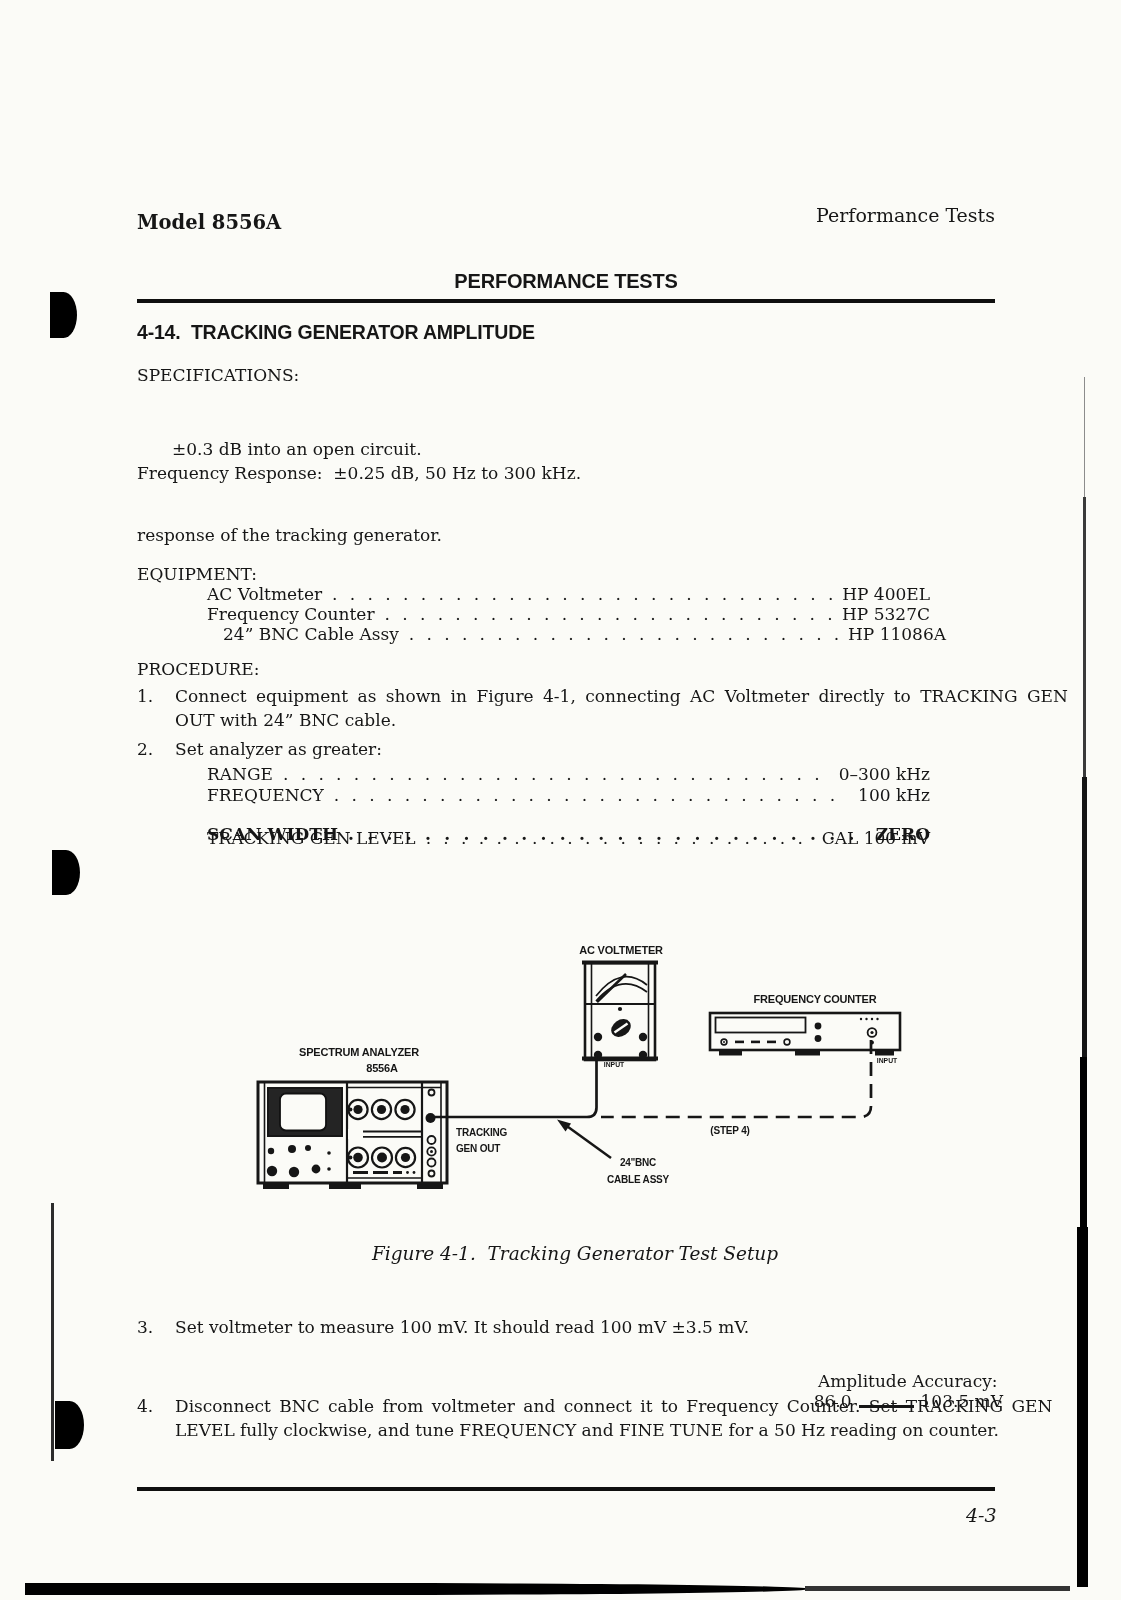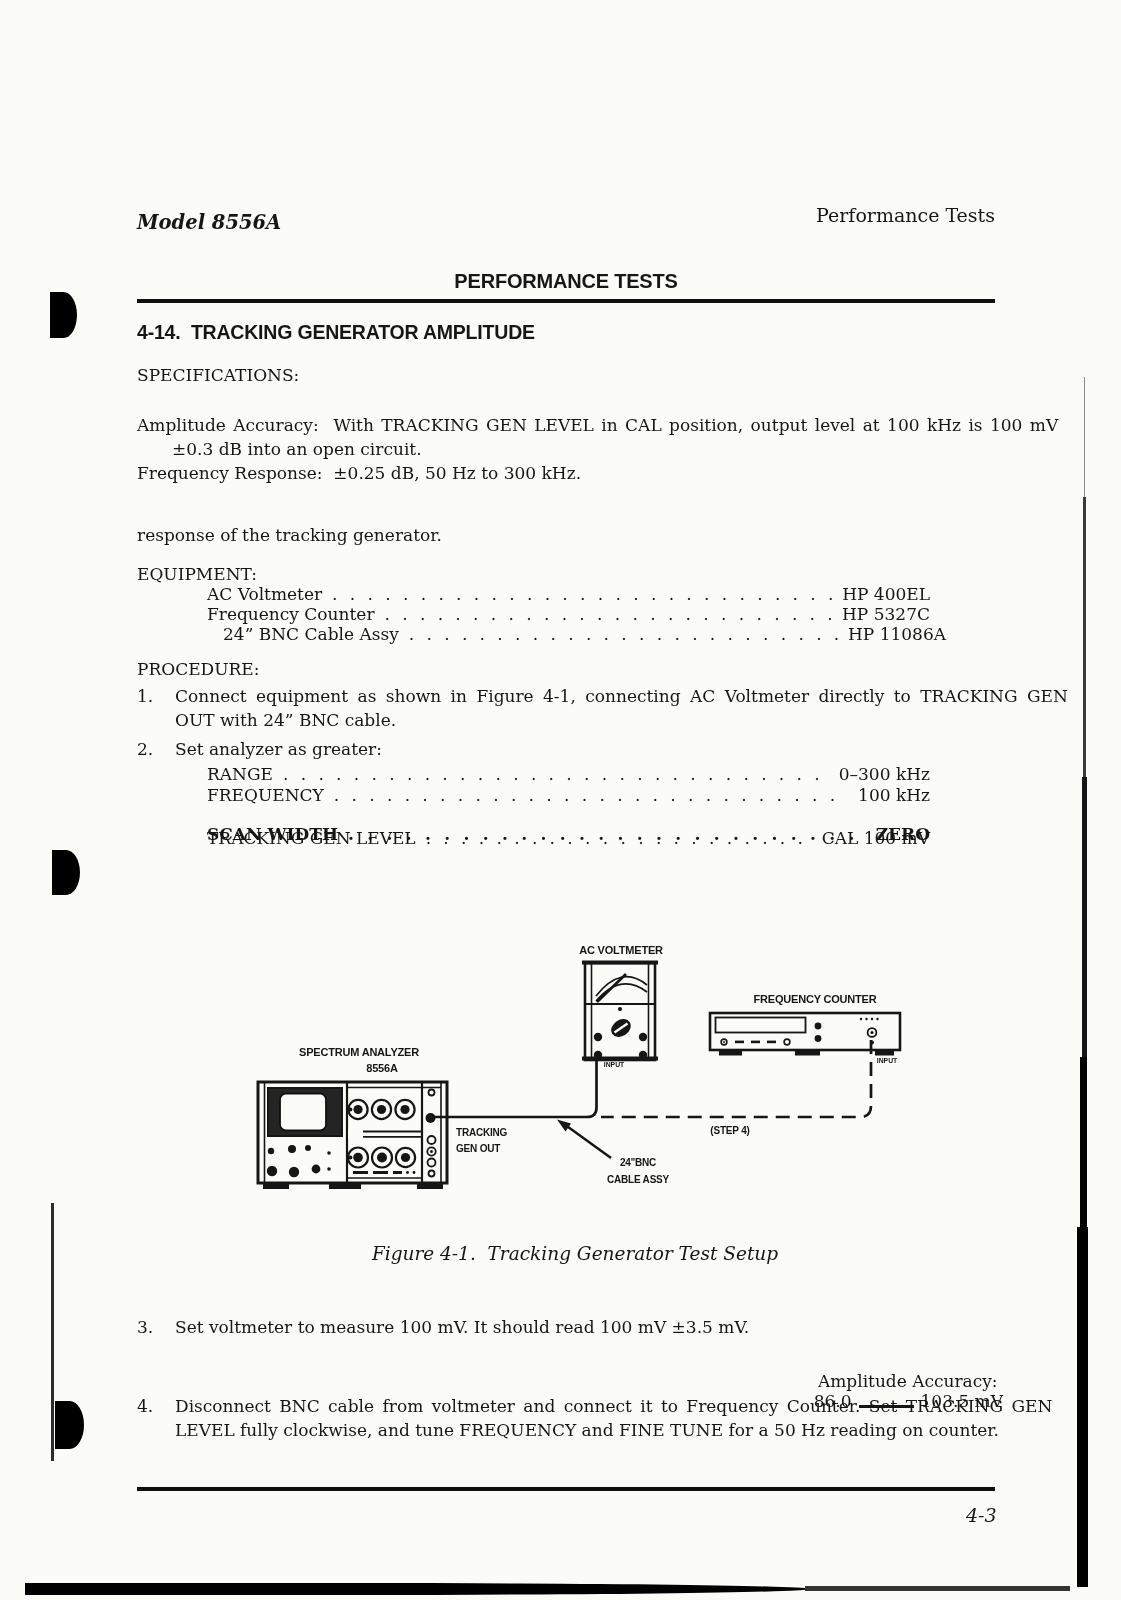--- a/index.html
+++ b/index.html
@@ -2,21 +2,21 @@
 <html><head>
 <meta charset="utf-8">
 <style>
   html,body { margin:0; padding:0; background:#ffffff; }
   .page {
     position:relative; width:1121px; height:1600px; overflow:hidden;
     background:#fbfbf7; color:#161616;
     font-family:"DejaVu Serif", serif; font-size:17px;
   }
   .abs { position:absolute; white-space:pre; }
-  .serif-b { font-weight:bold;font-style:italic; }
+  .serif-b { font-weight:bold; }
   .sans-h { font-family:"Liberation Sans", sans-serif; font-weight:bold; letter-spacing:-0.2px; }
   .center-band { left:137px; width:858px; text-align:center; }
   .rule { position:absolute; background:#0f0f0f; }
   .ws2 { word-spacing:2px; } .ws3 { word-spacing:3px; } .ws4 { word-spacing:4px; }
   .dotrow { position:absolute; left:207px; width:723px; display:flex; align-items:baseline; }
   .dr-name { white-space:pre; }
   .dr-leader { flex:1 1 auto; overflow:hidden; white-space:pre; margin:0 10px; letter-spacing:0.5px; }
   .dr-value { white-space:pre; }
   .steprow { position:absolute; left:137px; }
   .step-num { position:absolute; left:0; top:0; white-space:pre; }
@@ -39,21 +39,20 @@
 
   <div class="abs serif-b" style="left:137px; top:211px; font-size:19.5px;">Model 8556A</div>
   <div class="abs" style="left:637px; top:204px; width:358px; text-align:right; font-size:19px;">Performance Tests</div>
 
   <div class="abs sans-h center-band" style="top:270px; font-size:20px;">PERFORMANCE TESTS</div>
   <div class="rule" style="left:137px; top:299px; width:858px; height:4px;"></div>
 
   <div class="abs sans-h" style="left:137px; top:321px; font-size:19.5px;">4-14.  TRACKING GENERATOR AMPLITUDE</div>
 
   <div class="abs" style="left:137px; top:365px;">SPECIFICATIONS:</div>
-  <div class="abs ws2" style="left:137px; top:415px;">Amplitude Accuracy:  With TRACKING GEN LEVEL in CAL position, output level at 100 kHz is 100 mV</div>
   <div class="abs" style="left:172px; top:439px;">±0.3 dB into an open circuit.</div>
   <div class="abs" style="left:137px; top:463px;">Frequency Response:  ±0.25 dB, 50 Hz to 300 kHz.</div>
 
   <div class="abs" style="left:137px; top:525px;">response of the tracking generator.</div>
 
   <div class="abs" style="left:137px; top:564px;text-align:center;">EQUIPMENT:</div>
   <div class="dotrow" style="top:584px;">
     <span class="dr-name">AC Voltmeter</span>
     <span class="dr-leader">.  .  .  .  .  .  .  .  .  .  .  .  .  .  .  .  .  .  .  .  .  .  .  .  .  .  .  .  .  .  .  .  .  .  .  .  .  .  .  .  .  .  .  .  .  .  .  .  .  .</span>
     <span class="dr-value">HP 400EL</span>

